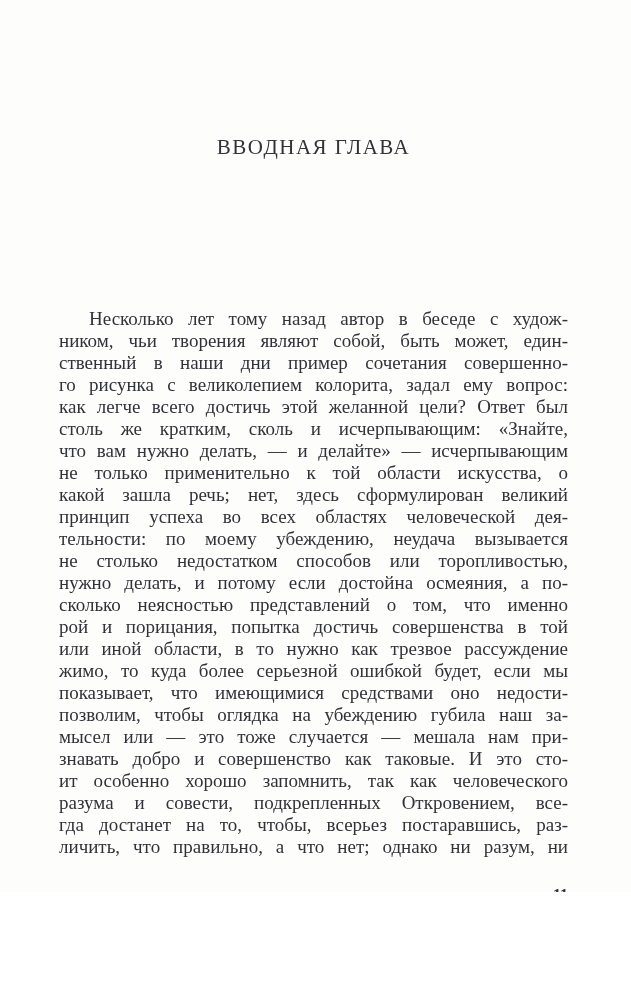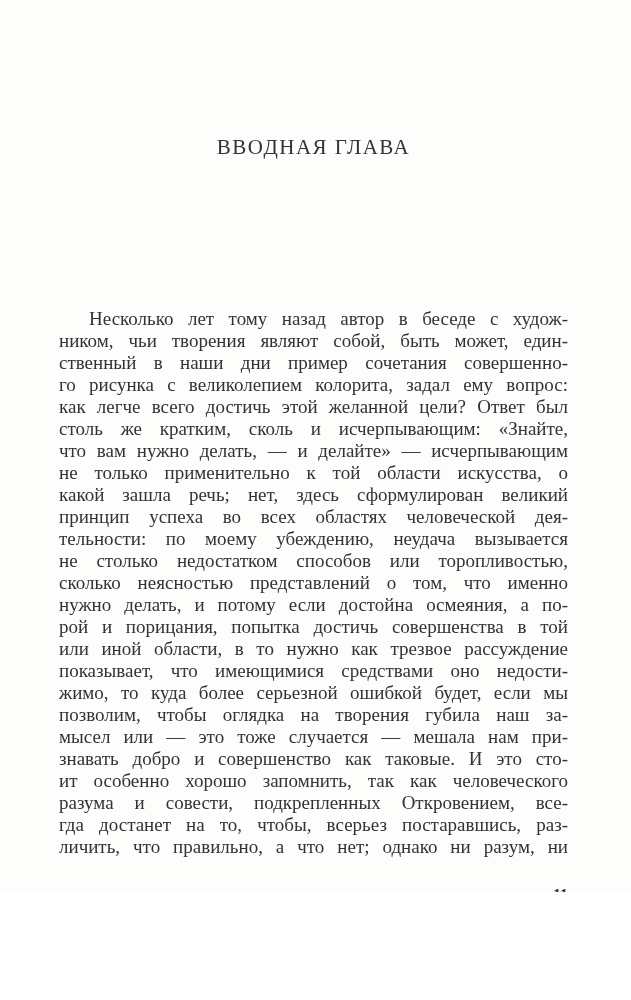--- a/index.html
+++ b/index.html
@@ -68,27 +68,27 @@
       <div class="text-line">ственный в наши дни пример сочетания совершенно-</div>
       <div class="text-line">го рисунка с великолепием колорита, задал ему вопрос:</div>
       <div class="text-line">как легче всего достичь этой желанной цели? Ответ был</div>
       <div class="text-line">столь же кратким, сколь и исчерпывающим: «Знайте,</div>
       <div class="text-line">что вам нужно делать, — и делайте» — исчерпывающим</div>
       <div class="text-line">не только применительно к той области искусства, о</div>
       <div class="text-line">какой зашла речь; нет, здесь сформулирован великий</div>
       <div class="text-line">принцип успеха во всех областях человеческой дея-</div>
       <div class="text-line">тельности: по моему убеждению, неудача вызывается</div>
       <div class="text-line">не столько недостатком способов или торопливостью,</div>
+      <div class="text-line">нужно делать, и потому если достойна осмеяния, а по-</div>
       <div class="text-line">сколько неясностью представлений о том, что именно</div>
-      <div class="text-line">нужно делать, и потому если достойна осмеяния, а по-</div>
       <div class="text-line">рой и порицания, попытка достичь совершенства в той</div>
       <div class="text-line">или иной области, в то нужно как трезвое рассуждение</div>
+      <div class="text-line">жимо, то куда более серьезной ошибкой будет, если мы</div>
       <div class="text-line">показывает, что имеющимися средствами оно недости-</div>
-      <div class="text-line">жимо, то куда более серьезной ошибкой будет, если мы</div>
-      <div class="text-line">позволим, чтобы оглядка на творения губила наш за-</div>
+      <div class="text-line">позволим, чтобы оглядка на убеждению губила наш за-</div>
       <div class="text-line">мысел или — это тоже случается — мешала нам при-</div>
       <div class="text-line">знавать добро и совершенство как таковые. И это сто-</div>
       <div class="text-line">ит особенно хорошо запомнить, так как человеческого</div>
       <div class="text-line">разума и совести, подкрепленных Откровением, все-</div>
       <div class="text-line">гда достанет на то, чтобы, всерьез постаравшись, раз-</div>
       <div class="text-line">личить, что правильно, а что нет; однако ни разум, ни</div>
     </div>
 
   <div class="page-number">11</div>
 </div>

